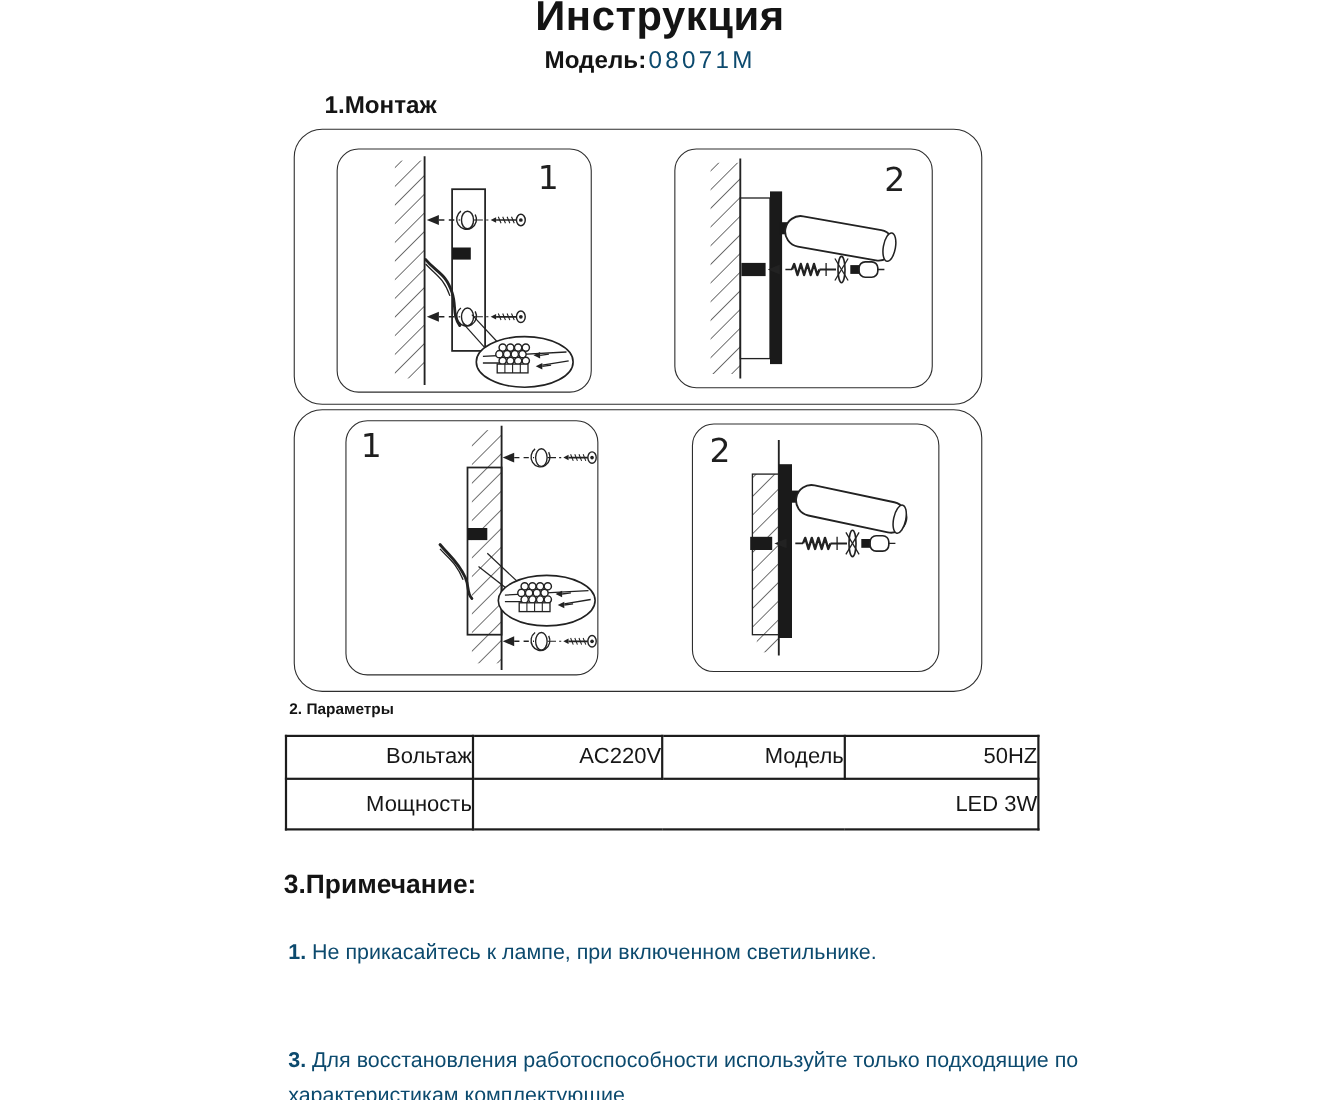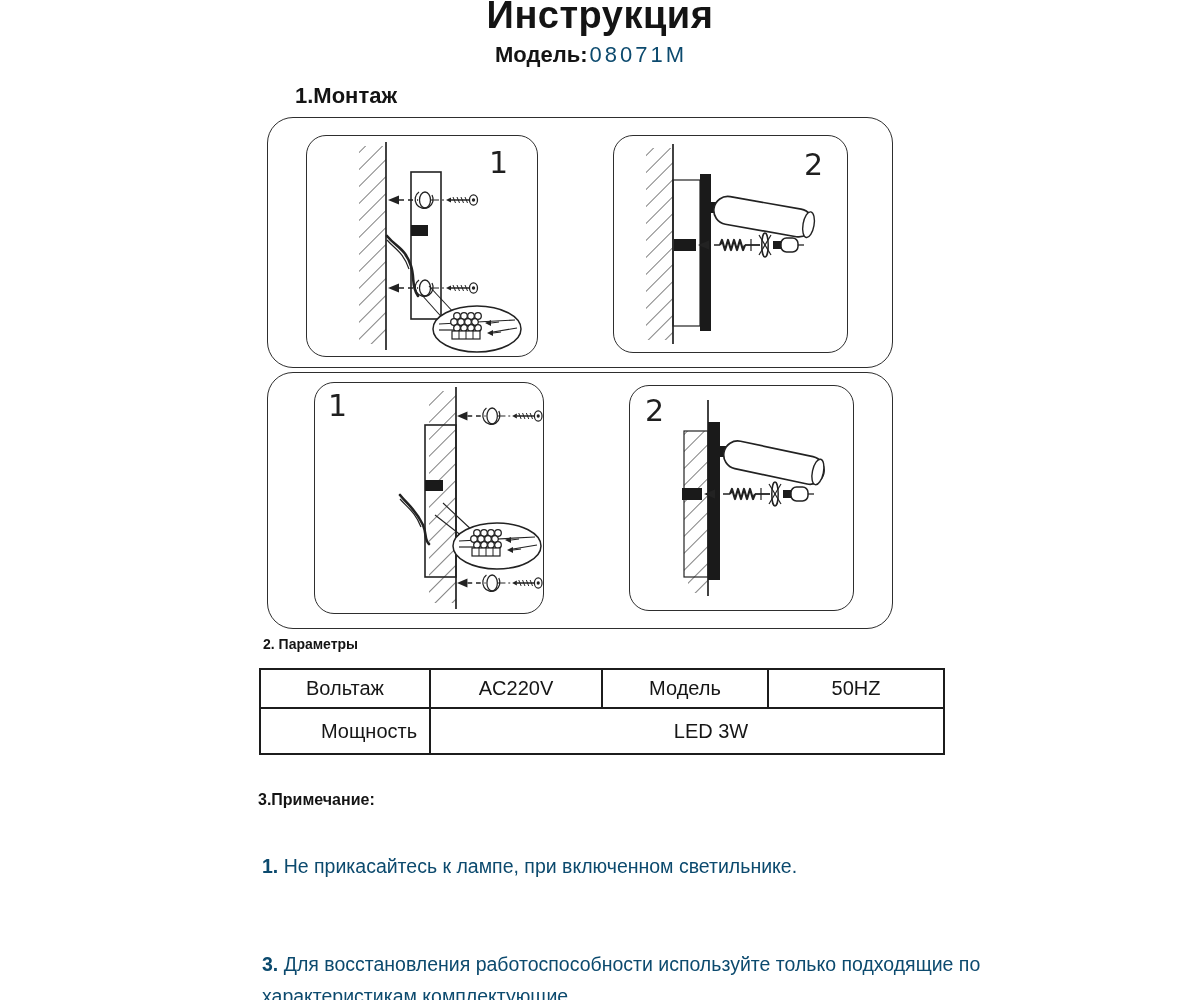--- a/index.html
+++ b/index.html
@@ -7,39 +7,39 @@
         font-family:"Liberation Sans",sans-serif;color:#1a1a1a;overflow:hidden;}
   .title{position:absolute;top:-6px;left:0;width:100%;text-align:center;
          font-size:38px;font-weight:bold;letter-spacing:.5px;color:#141414;}
   .model-line{position:absolute;left:495px;top:42px;display:flex;align-items:baseline;}
   .model-label{font-size:22px;font-weight:bold;color:#141414;}
   .model-value{font-size:22px;font-family:Liberation Sans, sans-serif;font-weight:400;
                letter-spacing:3px;margin-left:2px;color:#0c4a6e;}
   .heading{position:absolute;font-weight:bold;color:#141414;white-space:nowrap;}
   .h-montage{left:263px;top:83px;font-size:22px;margin-left:32px;}
   .h-params{left:263px;top:636px;font-size:14px;}
-  .h-notes{left:258px;top:791px;font-size:16px;}
+  .h-notes{left:258px;top:791px;font-size:24px;}
   .outer-box{position:absolute;border:1.7px solid #2e2e2e;border-radius:26px;background:#fff;}
   .box-top{left:267px;top:117px;width:624px;height:249px;}
   .box-bottom{left:267px;top:372px;width:624px;height:255px;}
   .panel{position:absolute;border:1.6px solid #2e2e2e;border-radius:20px;background:#fff;}
   .p1{left:38px;top:17px;width:230px;height:220px;}
   .p2{left:345px;top:17px;width:233px;height:216px;}
   .p3{left:46px;top:9px;width:228px;height:230px;}
   .p4{left:361px;top:12px;width:223px;height:224px;}
   .panel svg{position:absolute;left:0;top:0;width:100%;height:100%;}
   .num{position:absolute;font-family:"DejaVu Sans",sans-serif;font-size:30px;
        color:#1f1f1f;line-height:1;}
   .p1 .num{right:29px;top:12px;}
   .p2 .num{right:24px;top:14px;}
   .p3 .num{left:13px;top:8px;}
   .p4 .num{left:15px;top:10px;}
   table.params{position:absolute;left:259px;top:668px;border-collapse:collapse;
                table-layout:fixed;width:684px;background:#fff;}
-  table.params td{border:2px solid #1c1c1c;text-align:center;font-size:20px;
+  table.params td{border:2px solid #1c1c1c;text-align:right;font-size:20px;
                   color:#161616;padding:0;overflow:hidden;}
   table.params tr.r1 td{height:37px;}
   table.params tr.r2 td{height:44px;padding-left:48px;}
   td.val{font-weight:normal;font-size:21px;}
   td.led{text-align:left;padding-left:44px;}
   td.pow{font-size:21px;padding-top:9px;}
   .note{position:absolute;left:262px;width:730px;font-size:19.5px;line-height:32px;color:#0c4a6e;}
   .note b{font-weight:bold;}
   .n1{top:830px;}.n2{top:864px;}.n3{top:928px;}.n4{top:979px;}
   svg .ln{stroke:#222;fill:none;}

